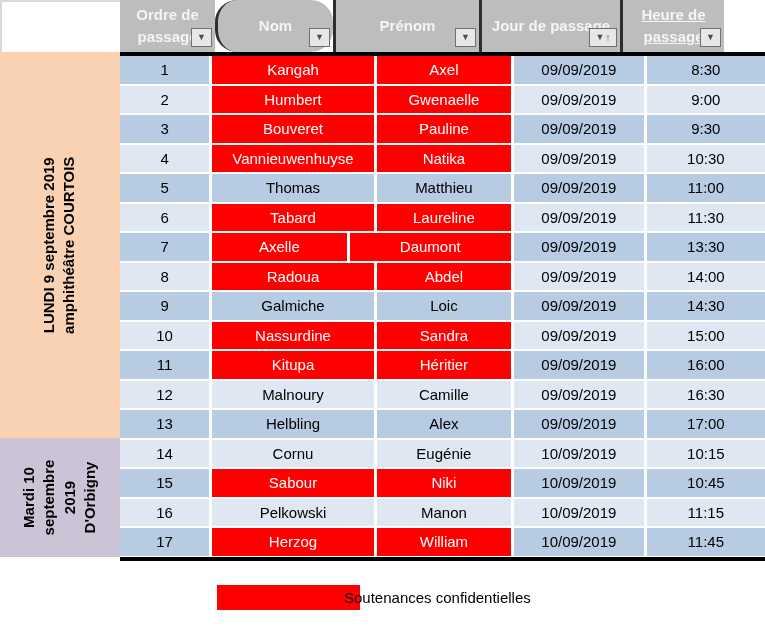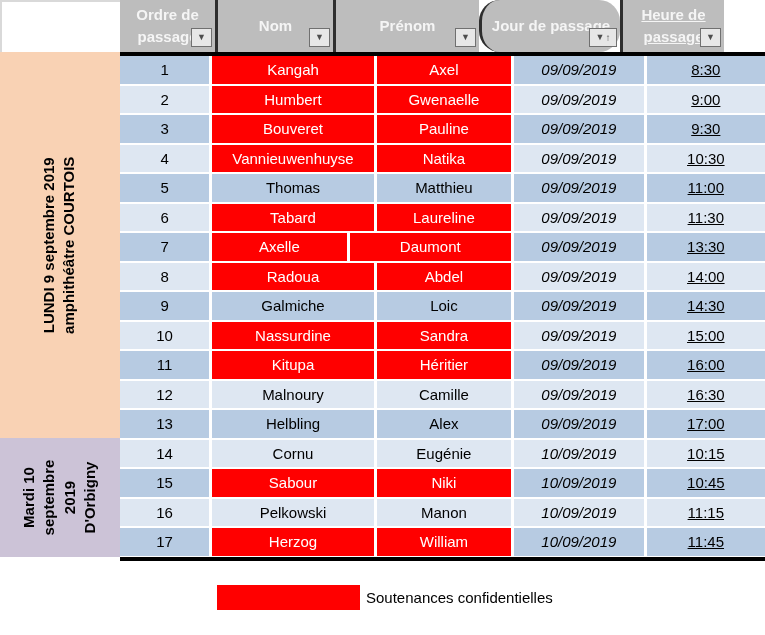--- a/index.html
+++ b/index.html
@@ -15,23 +15,23 @@
   
   .header-row{position:absolute;left:120px;top:0;width:645px;height:52px;display:flex;}
   .header-cell{
     position:relative;background:var(--header-bg);color:var(--header-text);
     font-weight:bold;font-size:15px;line-height:1.45;text-align:center;
     display:flex;align-items:center;justify-content:center;
     box-sizing:border-box;
   }
   .header-cell + .header-cell{border-left:3px solid #2e2e2e;}
   .hc-ordre{width:95px;}
-  .hc-nom{width:118px;}
+  .hc-nom{width:118px;border-radius:22px;}
   .hc-prenom{width:146px;text-align:center;}
-  .hc-jour{width:141px;border-radius:21px;}
+  .hc-jour{width:141px;}
   .hc-heure{width:104px;text-decoration:underline;}
   .filter-btn{
     position:absolute;right:3px;bottom:5px;width:21px;height:19px;
     background:#e7e7e7;border:1px solid #707070;box-sizing:border-box;
     display:flex;align-items:center;justify-content:center;
     color:#4d4d4d;font-size:9px;line-height:1;gap:1px;cursor:pointer;
   }
   .filter-btn.sorted{width:28px;}
   .sort-arrow{font-size:10px;color:#4d4d4d;}
   .header-underline{position:absolute;left:120px;top:52px;width:645px;height:4px;background:#000;}
@@ -40,22 +40,22 @@
   .tbody{position:absolute;left:120px;top:56px;width:645px;}
   .trow{display:flex;height:27.5px;margin-bottom:2px;}
   .cell{
     box-sizing:border-box;display:flex;align-items:center;justify-content:center;
     font-size:15px;color:#000;overflow:hidden;white-space:nowrap;
   }
   .cell + .cell{margin-left:3px;}
   .c-ordre{width:95px;}
   .c-nom{width:172px;}
   .c-prenom{width:143px;text-align:right;}
-  .c-jour{width:138px;font-style:italic;}
-  .c-heure{width:126px;text-decoration:underline;}
+  .c-jour{width:138px;}
+  .c-heure{width:126px;}
   .trow:nth-child(odd) .cell{background:var(--row-odd);}
   .trow:nth-child(even) .cell{background:var(--row-even);}
   .trow.confidential .c-nom,
   .trow.confidential .c-prenom{background:var(--confidential-red) !important;color:#fff;}
   .bottom-bar{position:absolute;left:120px;top:557px;width:645px;height:4px;background:#000;}
 
   
   .group-label{
     position:absolute;left:0;width:120px;
     display:flex;align-items:center;justify-content:center;overflow:hidden;
@@ -63,21 +63,21 @@
   .group-1{top:52px;height:386px;background:var(--group1-bg);}
   .group-2{top:438px;height:119px;background:var(--group2-bg);}
   .rot{
     transform:rotate(-90deg);text-align:center;white-space:nowrap;
     font-weight:bold;color:#000;font-size:15px;line-height:1.35;
   }
 
   
   .legend-swatch{position:absolute;left:217px;top:585px;width:143px;height:25px;background:var(--confidential-red);}
   .legend-label{
-    position:absolute;left:366px;top:585px;height:25px;display:flex;align-items:center;
+    position:absolute;left:344px;top:585px;height:25px;display:flex;align-items:center;
     font-size:15px;color:#000;
   }
 </style>
 </head>
 <body>
 
 <div class="hairline-top"></div>
 <div class="hairline-left"></div>
 
 <div class="header-row">

